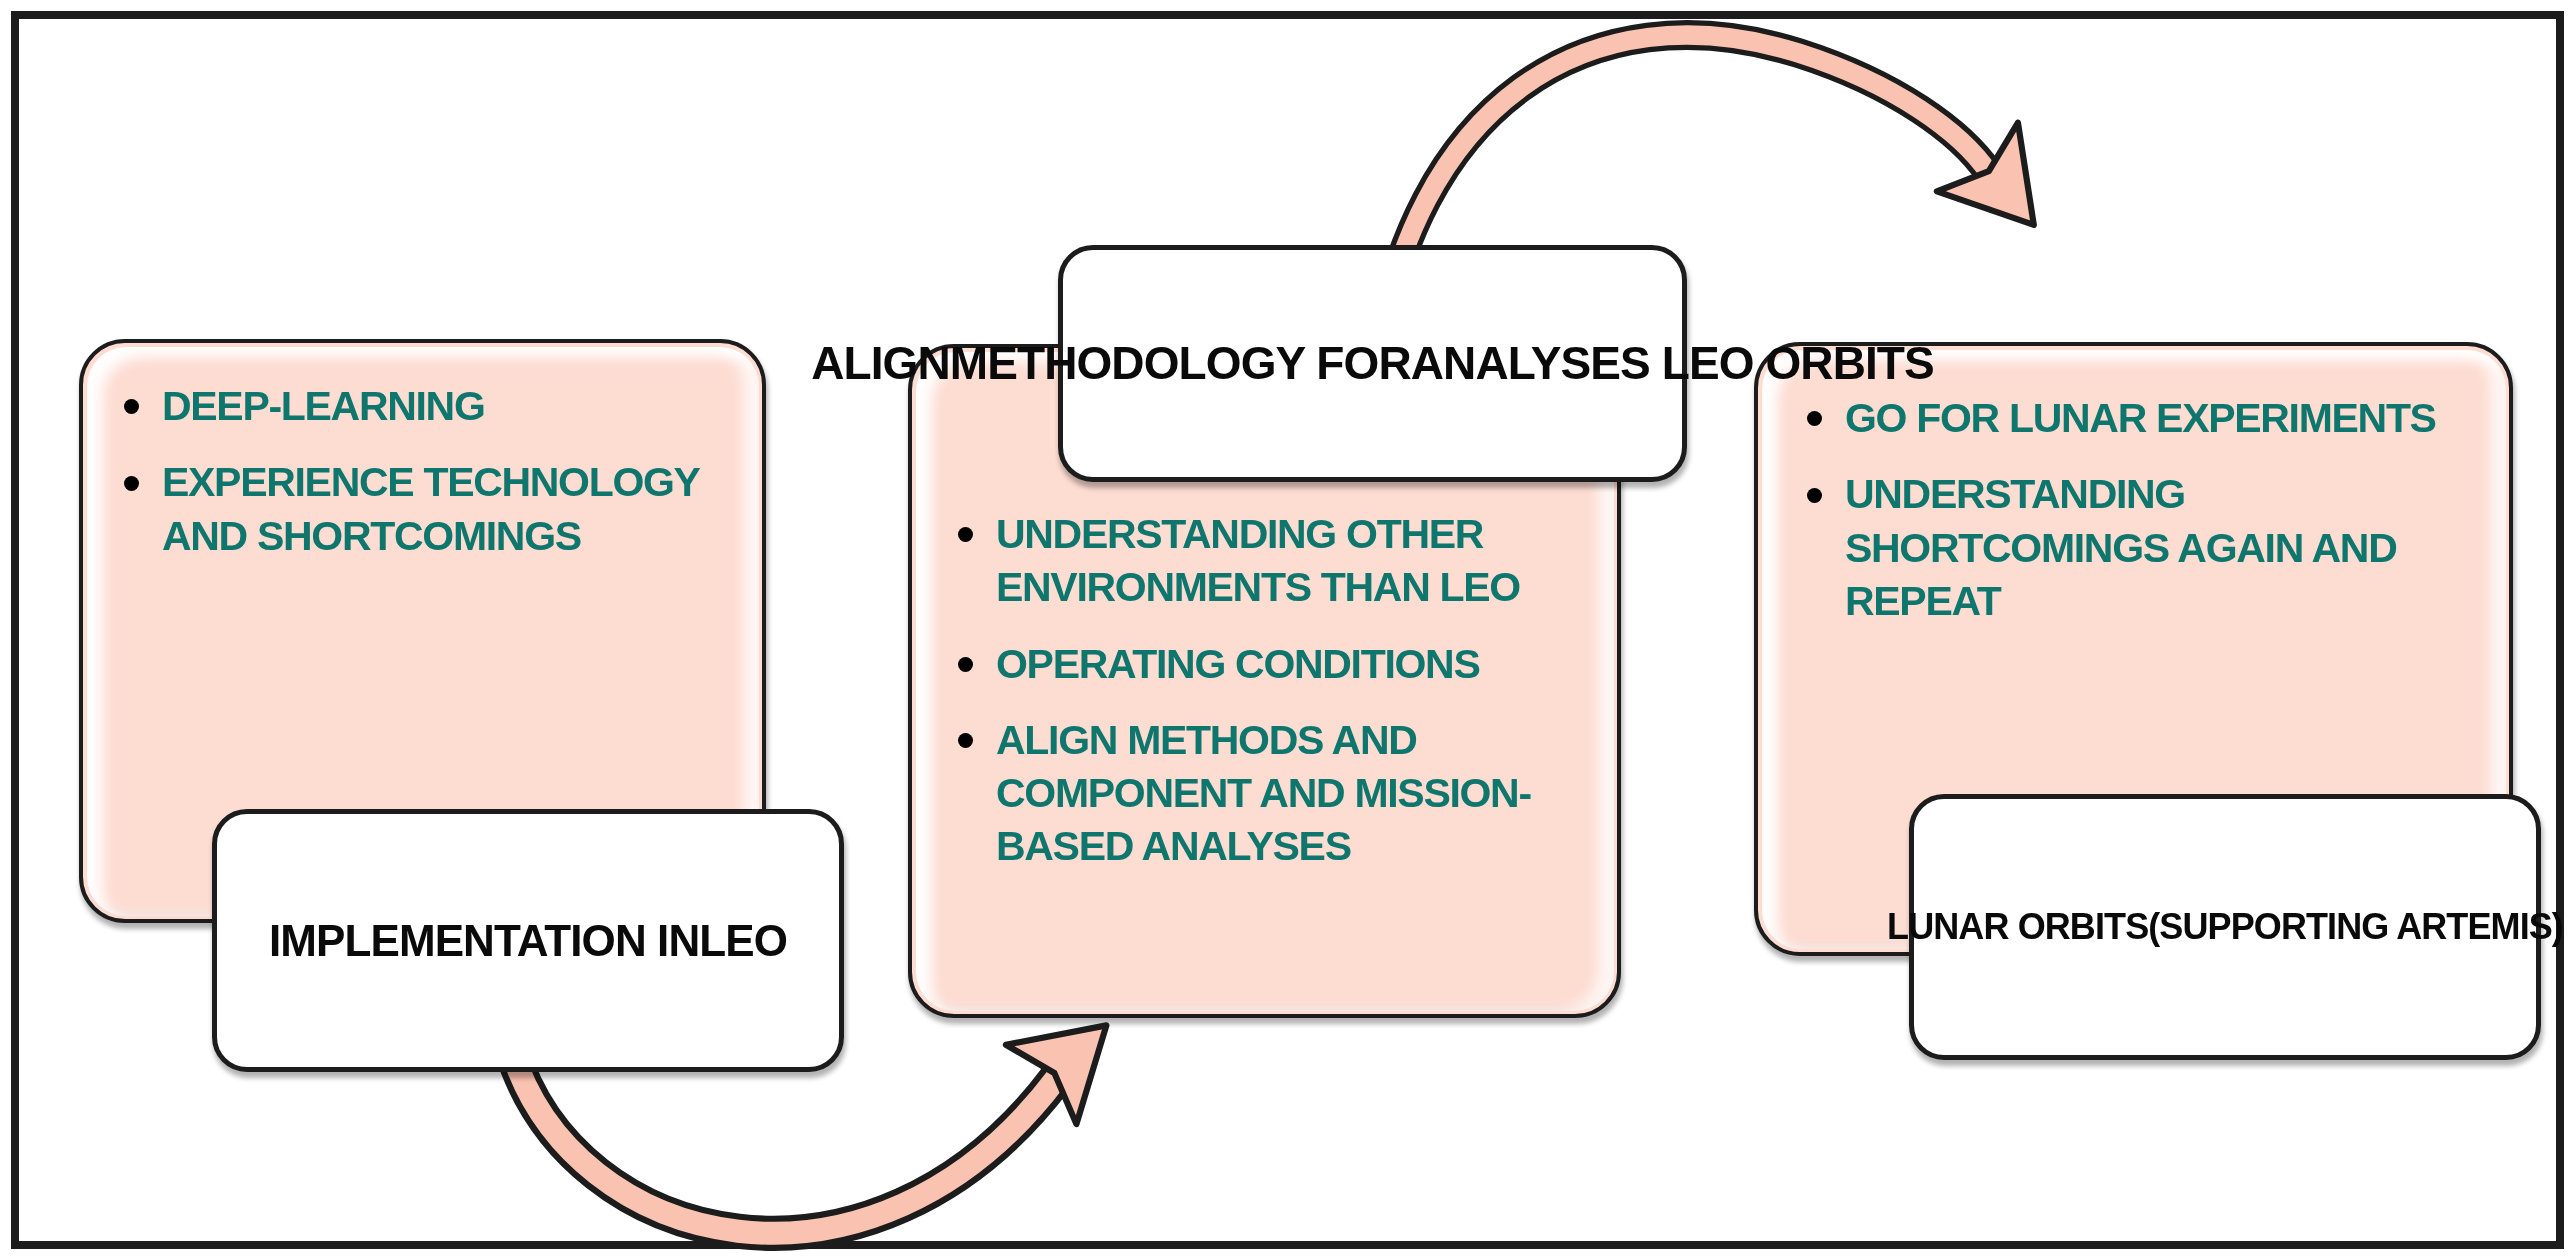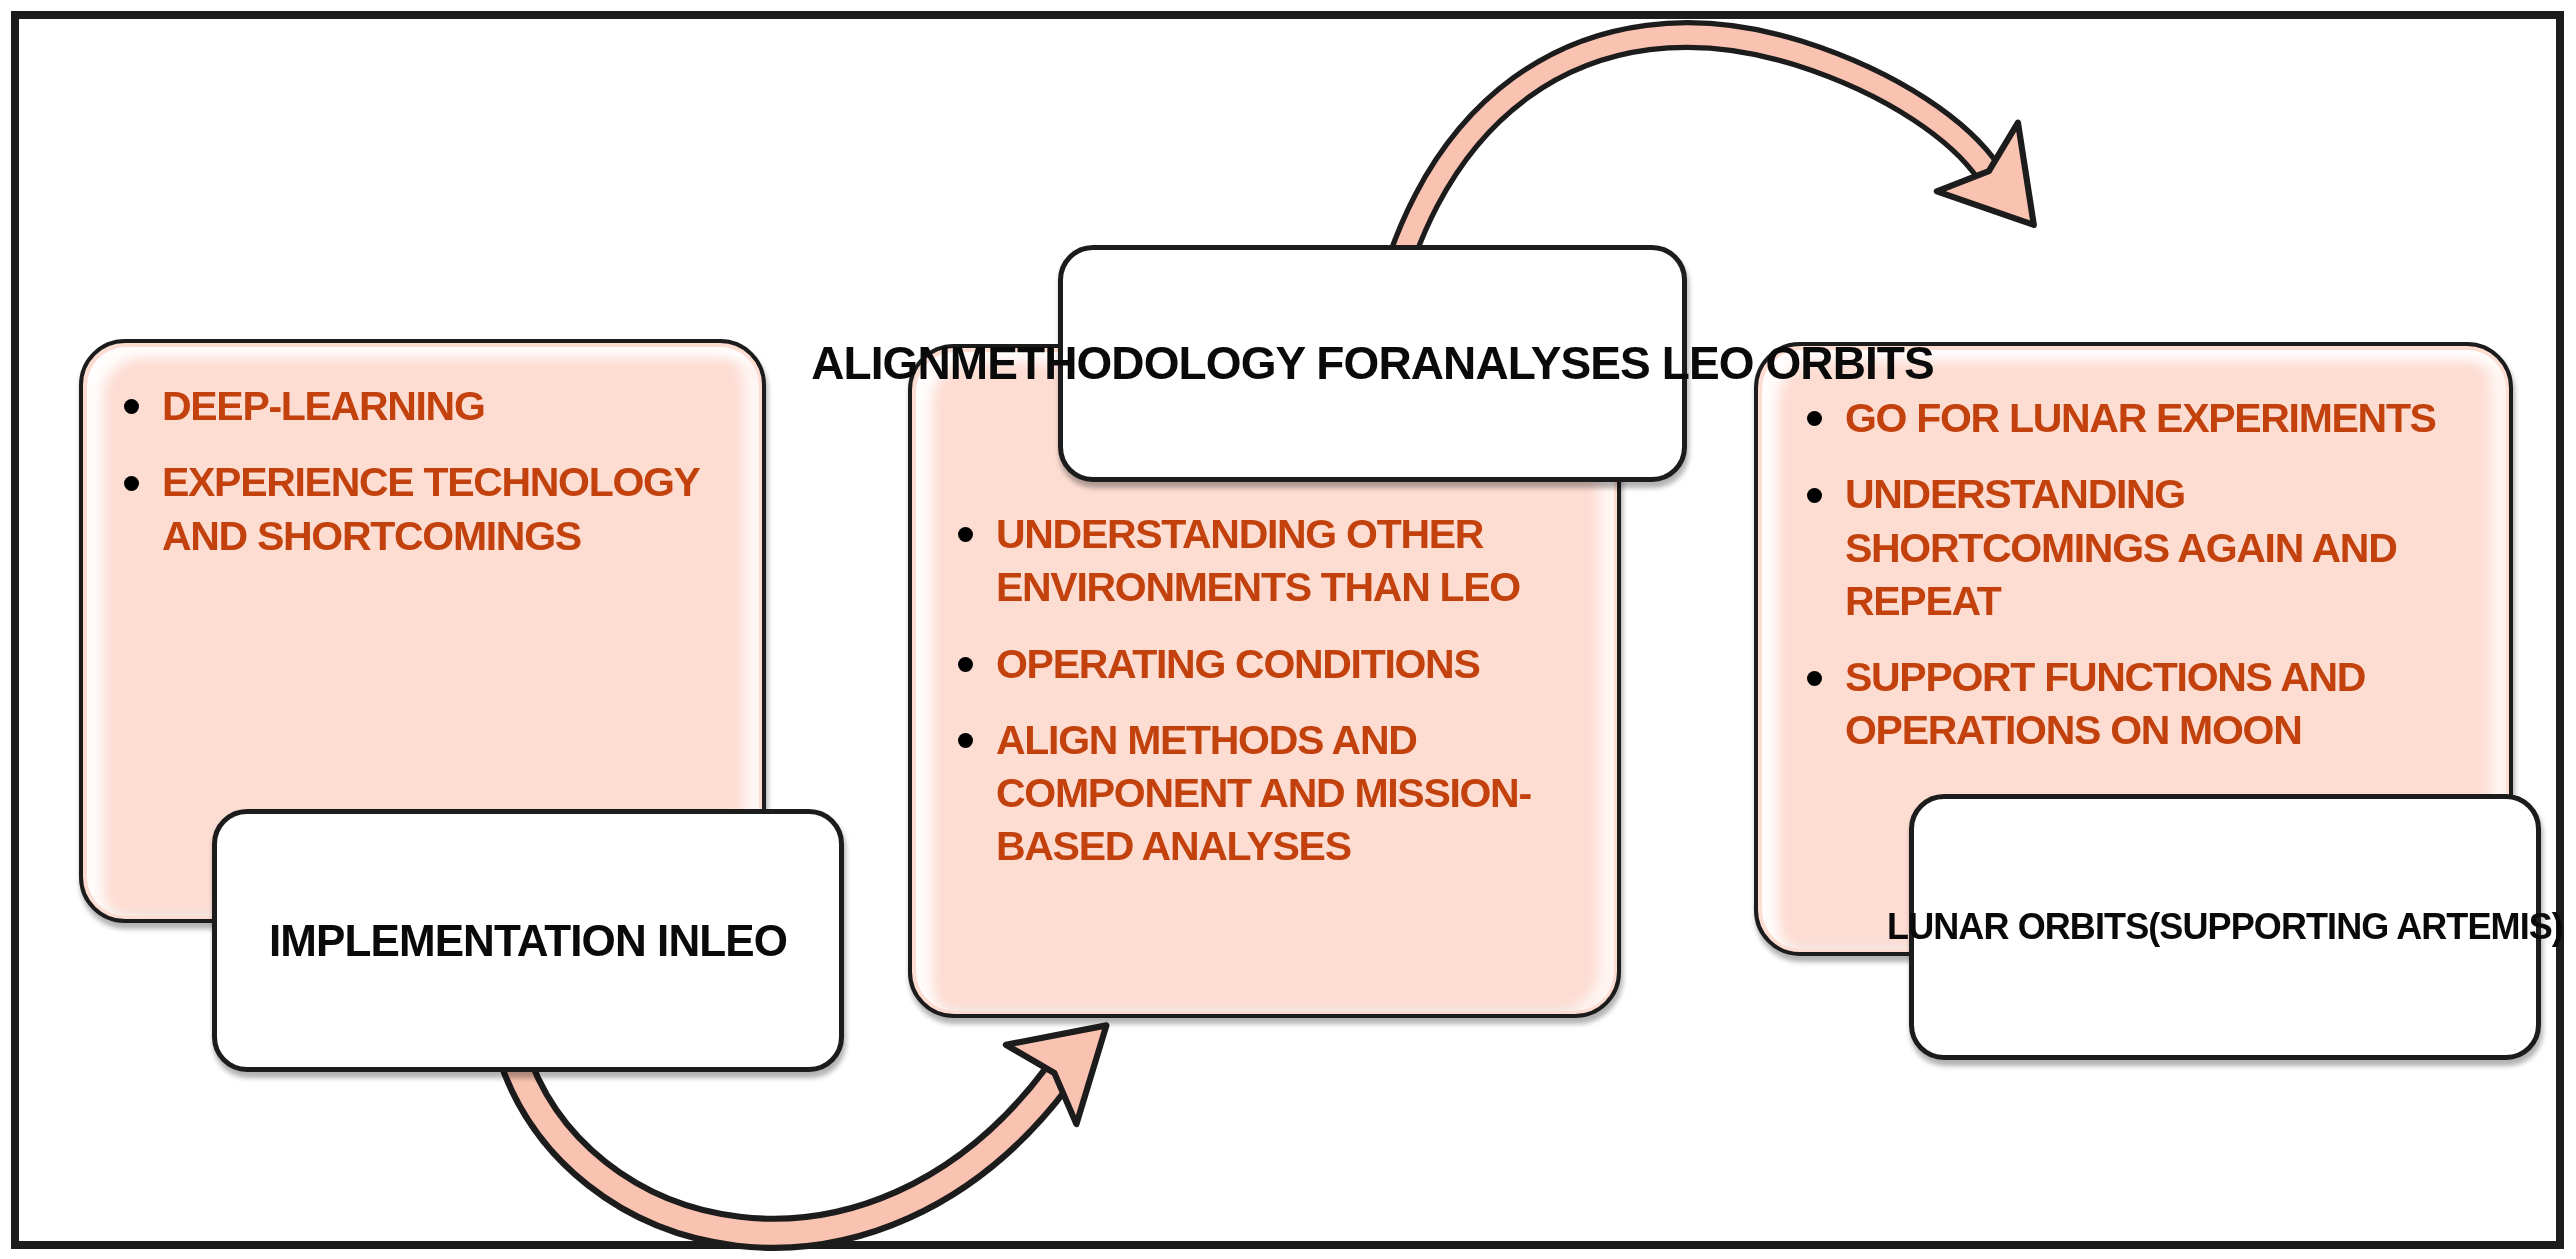--- a/index.html
+++ b/index.html
@@ -82,21 +82,21 @@
     width: 15px; height: 15px;
     border-radius: 50%;
     background: #000000;
     margin: 19.4px 23px 0 0;
   }
   .b-text {
     font-weight: 700;
     font-size: 41px;
     line-height: 1.3;
     letter-spacing: -1.3px;
-    color: #c2410c;
+    color: #0f766e;
   }
 
   .label-box {
     position: absolute;
     background: var(--label-fill, #ffffff);
     border: 5.3px solid var(--outline, #1c1c1c);
     border-radius: 35px;
     box-shadow: 1.8px 5.3px 5.3px rgba(0,0,0,0.30);
     z-index: 3;
     display: flex;
@@ -172,24 +172,20 @@
   <div class="stage-box" id="stage-lunar">
     <div class="content">
       <div class="bullet">
         <span class="dot"></span>
         <span class="b-text">GO FOR LUNAR EXPERIMENTS</span>
       </div>
       <div class="bullet">
         <span class="dot"></span>
         <span class="b-text">UNDERSTANDING SHORTCOMINGS AGAIN AND REPEAT</span>
       </div>
-      <div class="bullet">
-        <span class="dot"></span>
-        <span class="b-text">SUPPORT FUNCTIONS AND OPERATIONS ON MOON</span>
-      </div>
     </div>
   </div>
 
   <div class="label-box" id="label-leo">
     <div class="label-line">IMPLEMENTATION IN</div>
     <div class="label-line">LEO</div>
   </div>
 
   <div class="label-box" id="label-ext">
     <div class="label-line">ALIGN</div>

